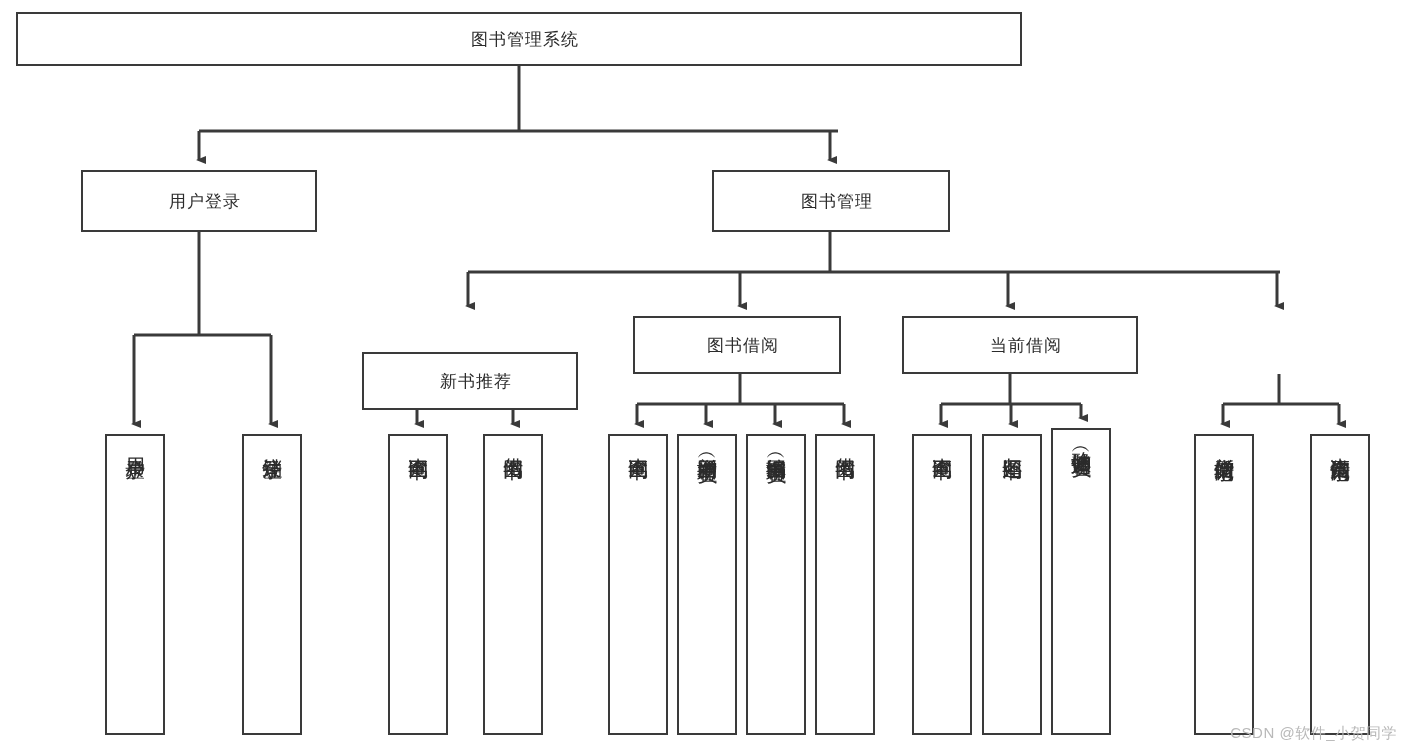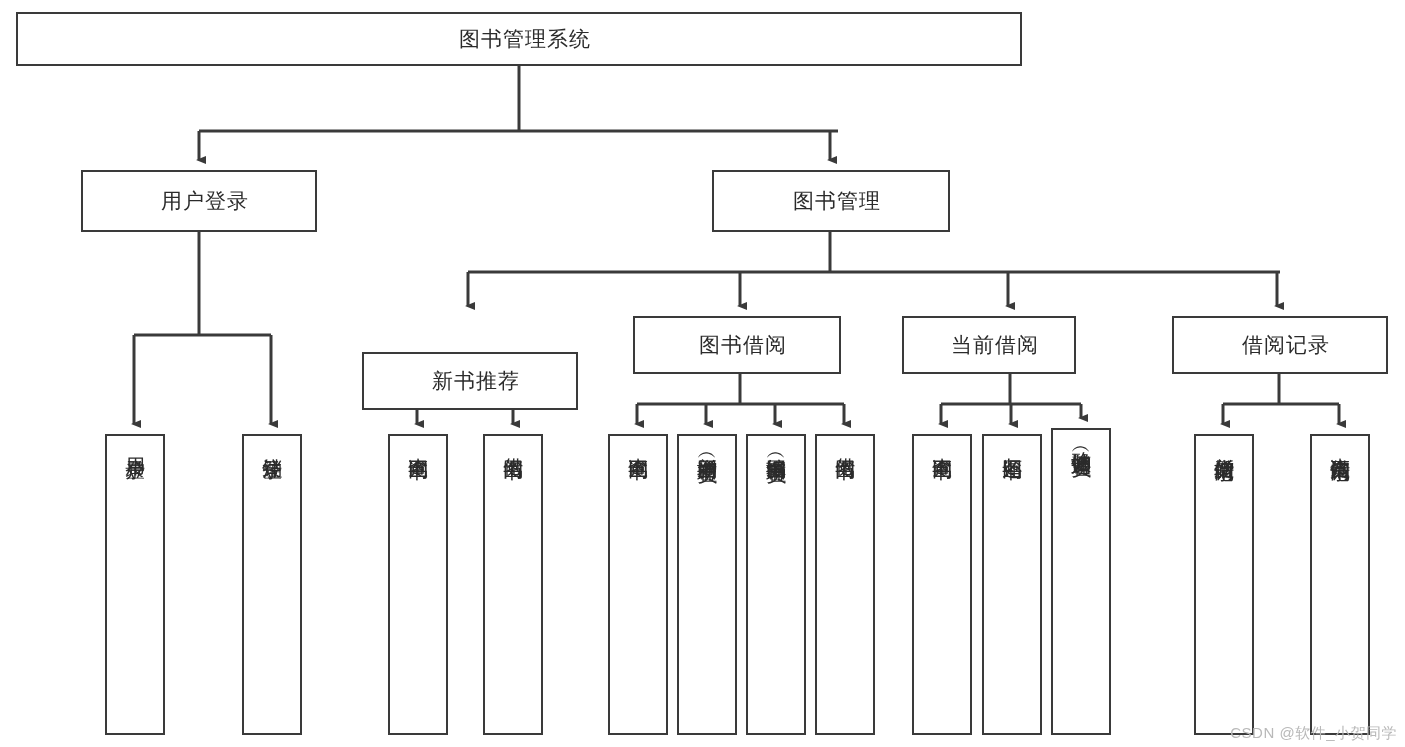--- a/index.html
+++ b/index.html
@@ -28,21 +28,21 @@
     position: absolute;
     box-sizing: border-box;
     background: #ffffff;
     border: 2px solid #3a3a3a;
     display: flex;
     align-items: center;
     justify-content: center;
     color: #2b2b2b;
   }
   .node.horizontal {
-    font-size: 21px;
+    font-size: 17px;
     letter-spacing: 1px;
     padding-left: 12px;
   }
   .node.leaf {
     font-size: 20px;
     letter-spacing: 1px;
     align-items: flex-start;
     justify-content: center;
     padding-top: 6px;
   }
@@ -131,27 +131,24 @@
   </div>
 
   <div class="node horizontal" style="left:362px; top:316px; width:216px; height:58px;margin-top:36px;">
     <span>新书推荐</span>
   </div>
 
   <div class="node horizontal" style="left:633px; top:316px; width:208px; height:58px;">
     <span>图书借阅</span>
   </div>
 
-  <div class="node horizontal" style="left:902px; top:316px; width:174px; height:58px;">
+  <div class="node horizontal" style="left:902px; top:316px; width:236px; height:58px;">
     <span>当前借阅</span>
   </div>
 
-  <div class="node horizontal" style="left:1172px; top:316px; width:216px; height:58px;">
-    <span>借阅记录</span>
-  </div>
 
   <div class="node leaf" style="left:105px; top:434px; width:60px; height:301px;">
     <span class="vtext">用户登录</span>
   </div>
   <div class="node leaf" style="left:242px; top:434px; width:60px; height:301px;">
     <span class="vtext">注销登录</span>
   </div>
 
   <div class="node leaf" style="left:388px; top:434px; width:60px; height:301px;">
     <span class="vtext">查询图书</span>

